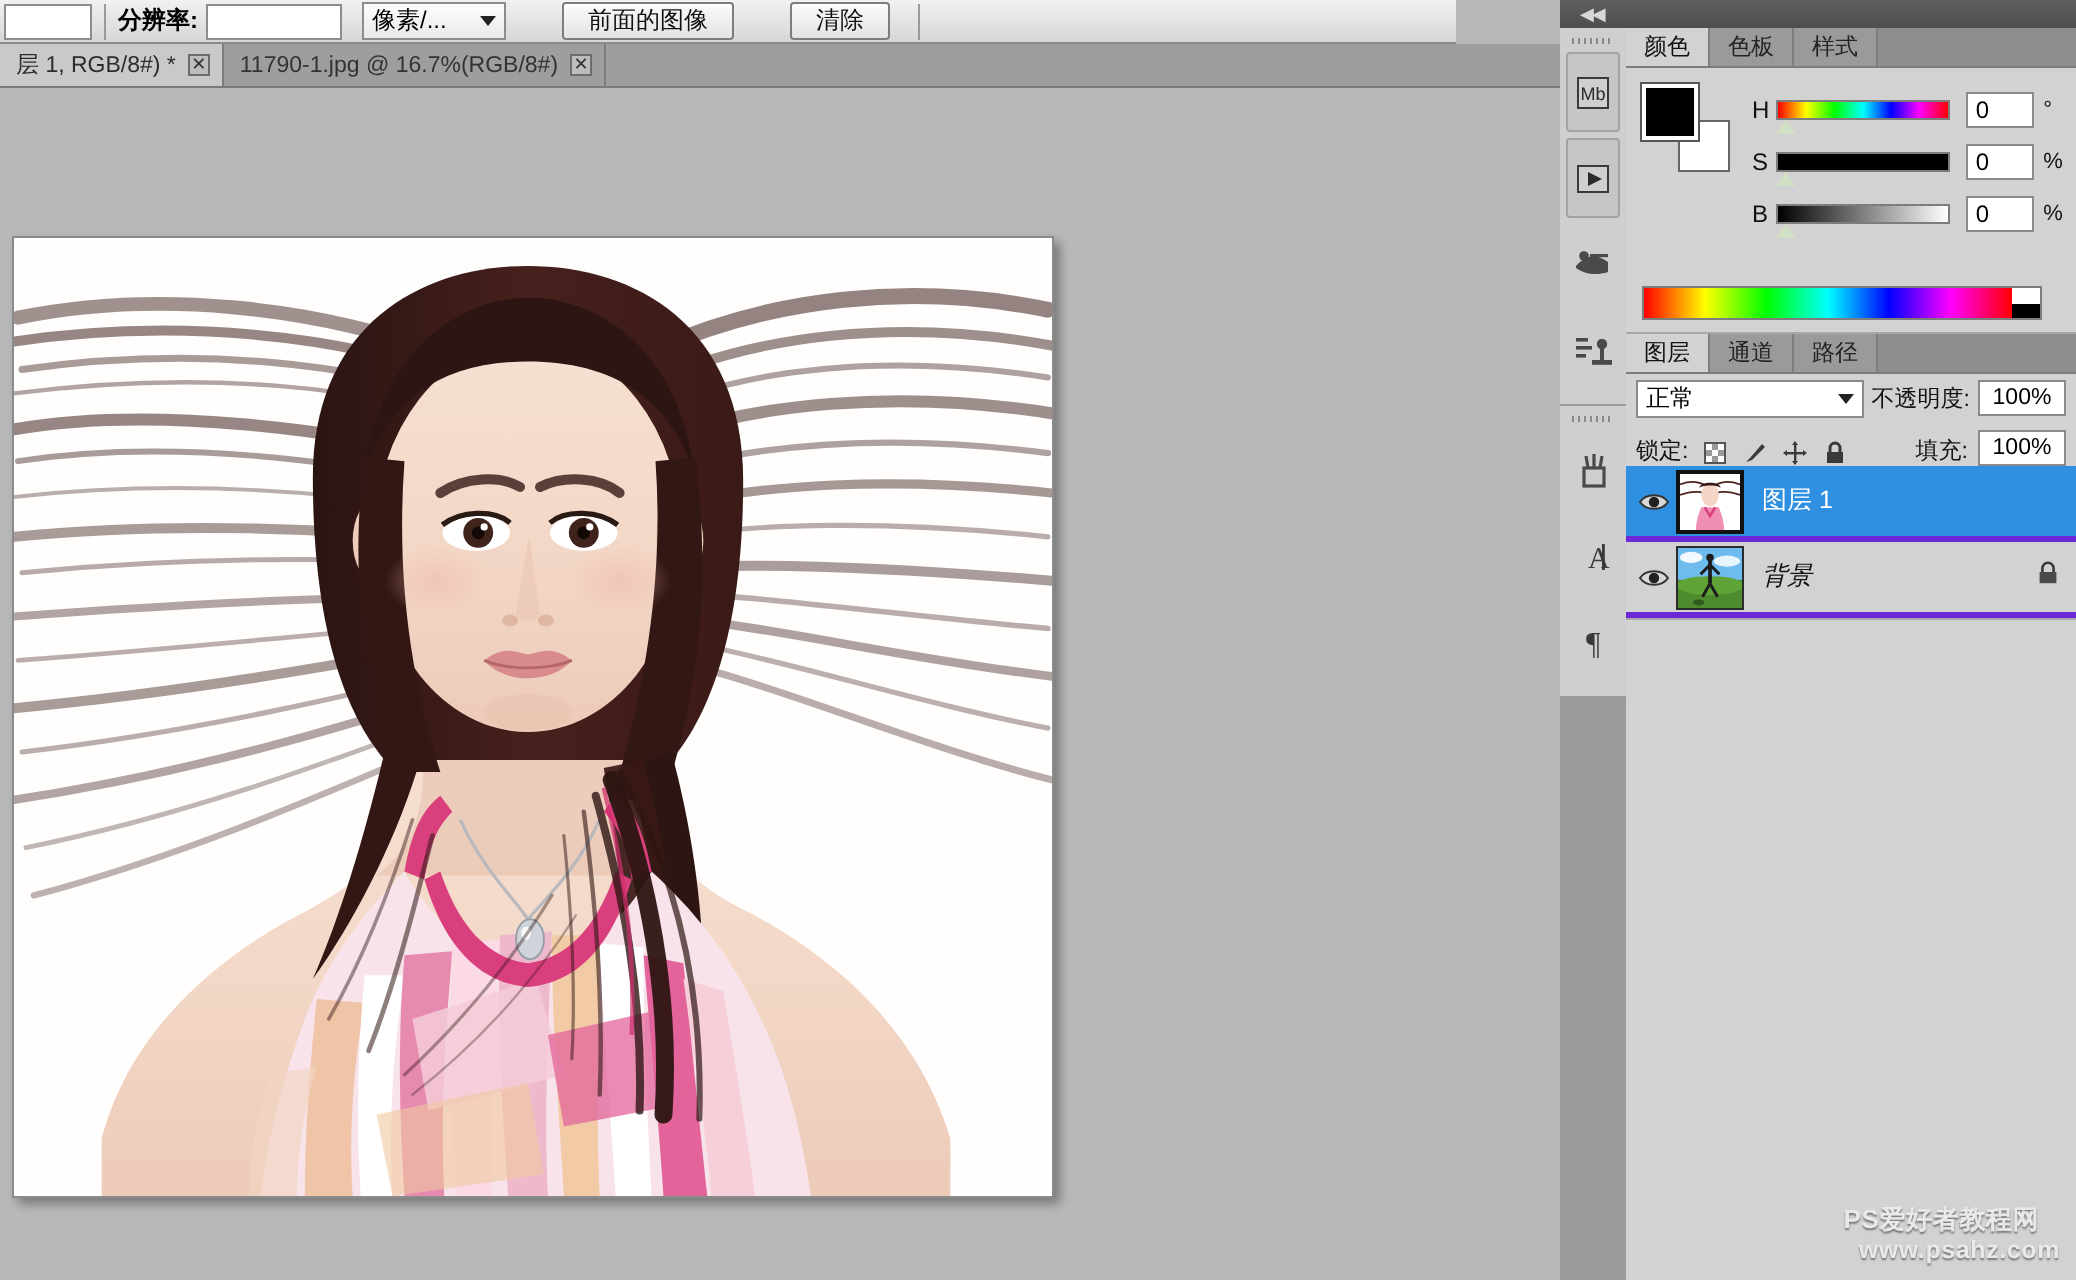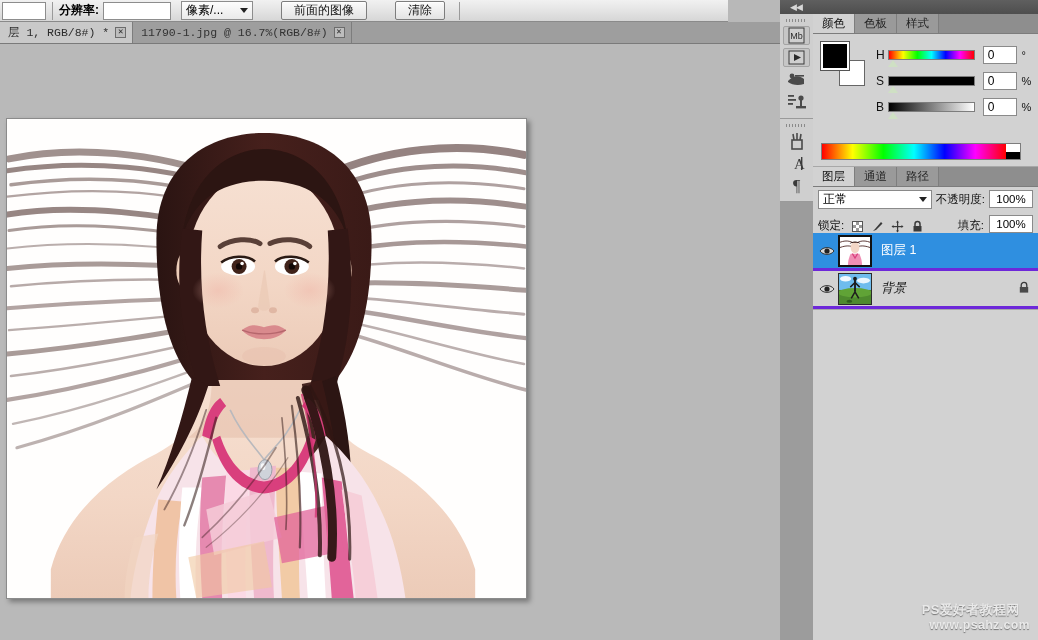--- a/index.html
+++ b/index.html
@@ -45,21 +45,20 @@
   
   .tabbar {
     position: absolute; left: 0; top: 22px; width: 780px; height: 22px;
     background: #9e9e9e; border-bottom: 1px solid #7a7a7a;
     display: flex; align-items: flex-end;
   }
   .doc-tab {
     height: 21px; display: flex; align-items: center; gap: 6px;
     padding: 0 6px 0 8px; font-size: 11.5px; color: #2c2c2c;
     border-right: 1px solid #7d7d7d;
-    font-family: Liberation Mono, monospace;
   }
   .doc-tab.active { background: #c9c9c9; }
   .doc-tab.inactive { background: #9e9e9e; color: #333; }
   .tab-close {
     width: 11px; height: 11px; border: 1px solid #6c6c6c; background: #bdbdbd;
     font-size: 9px; line-height: 9px; text-align: center; color: #333;
   }
 
   
   .workspace {
@@ -93,21 +92,21 @@
   .rail-group {
     background: #cfcfcf; border-bottom: 1px solid #9a9a9a;
     padding: 3px 0 5px 0;
   }
   .grip { height: 6px; display: flex; align-items: center; justify-content: center; }
   .grip i {
     display: block; width: 21px; height: 3px;
     background-image: repeating-linear-gradient(to right,#8a8a8a 0 1px,transparent 1px 3px);
   }
   .rail-btn {
-    width: 27px; height: 19px; margin: 3px auto 2px auto;
+    width: 27px; height: 40px; margin: 3px auto 2px auto;
     display: flex; align-items: center; justify-content: center;
     background: #c6c6c6; border: 1px solid #a3a3a3; border-radius: 2px;
   }
   .rail-btn.flat { background: transparent; border: none; }
 
   .panel-col {
     position: absolute; left: 33px; top: 14px; width: 225px; height: 626px;
     background: #d2d2d2;
   }
   .panel { border-bottom: 1px solid #a8a8a8; }

